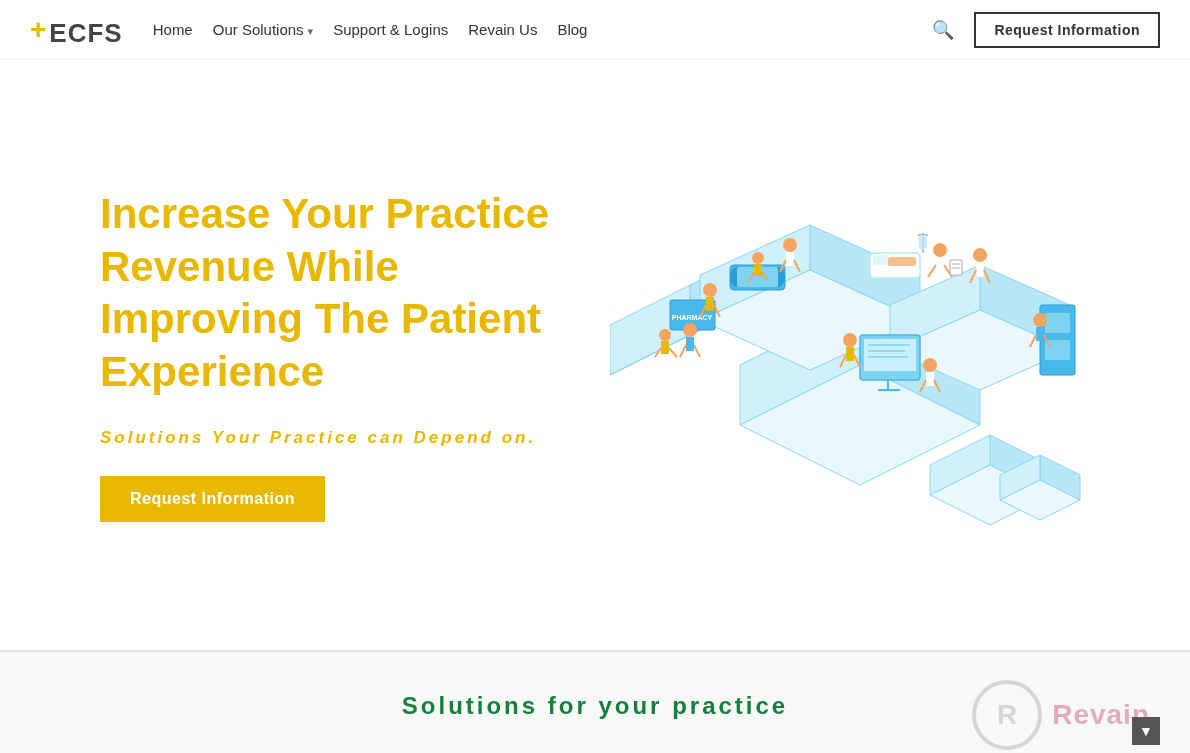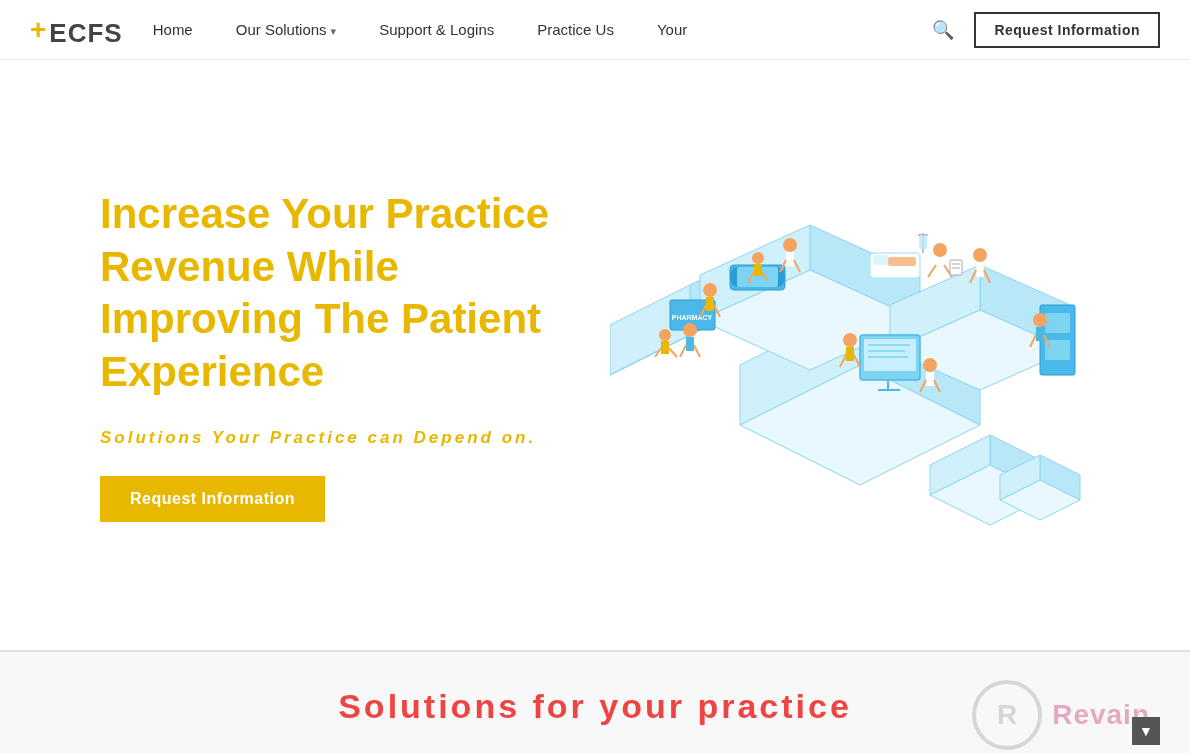--- a/index.html
+++ b/index.html
@@ -35,21 +35,21 @@
       margin-right: 2px;
     }
     .logo-text {
       color: #444;
       font-weight: bold;
       margin-top: 8px;
     }
     .nav-links {
       display: flex;
       align-items: center;
-      gap: 43px;
+      gap: 20px;
       list-style: none;
     }
     .nav-links li a {
       text-decoration: none;
       color: #333;
       font-size: 15px;
     }
     .nav-solutions {
       display: flex;
       align-items: flex-end;
@@ -140,24 +140,24 @@
       background: #f8f8f8;
       border-top: 2px solid #e0e0e0;
       padding: 30px 80px;
       min-height: 110px;
       display: flex;
       align-items: center;
       justify-content: center;
       position: relative;
     }
     .bottom-title {
-      font-size: 34px;
+      font-size: 24px;
       font-weight: bold;
       letter-spacing: 3px;
-      color: #ef4444;
+      color: #15803d;
       text-align: center;
     }
     .revain-watermark {
       position: absolute;
       right: 40px;
       bottom: 10px;
       display: flex;
       align-items: center;
       gap: 10px;
       opacity: 0.35;
@@ -212,24 +212,24 @@
       <li>
         <span class="nav-solutions">
           <span>Our Solutions</span>
           <span class="chevron">▾</span>
         </span>
       </li>
       <li>
         <a href="#">Support &amp; Logins</a>
       </li>
       <li>
-        <a href="#">Practice Us</a>
-      </li>
-      <li>
-        <a href="#">Your</a>
+        <a href="#">Revain Us</a>
+      </li>
+      <li>
+        <a href="#">Blog</a>
       </li>
     </ul>
   </div>
   <div class="navbar-right">
     <span class="search-icon">🔍</span>
     <button class="btn-request">Request Information</button>
   </div>
 </nav>
 
 <section class="hero">

